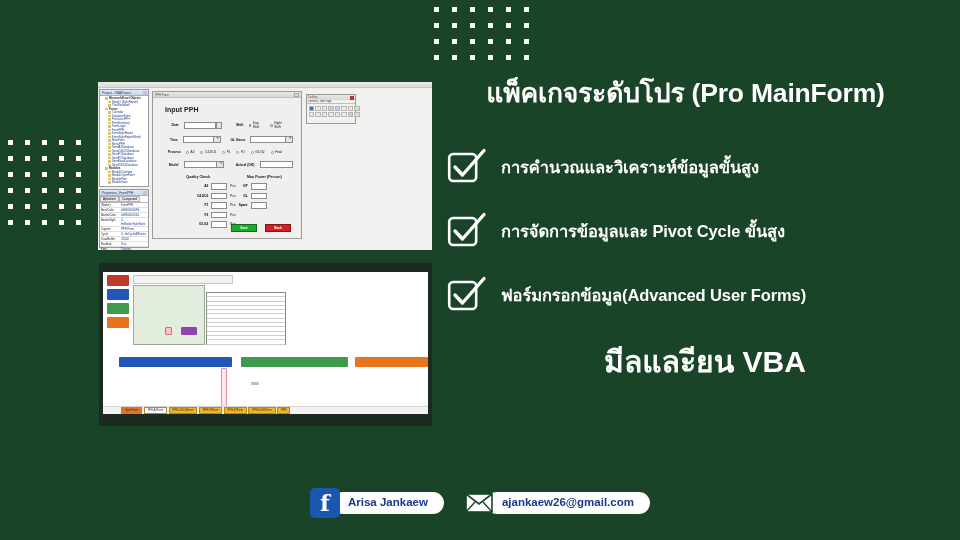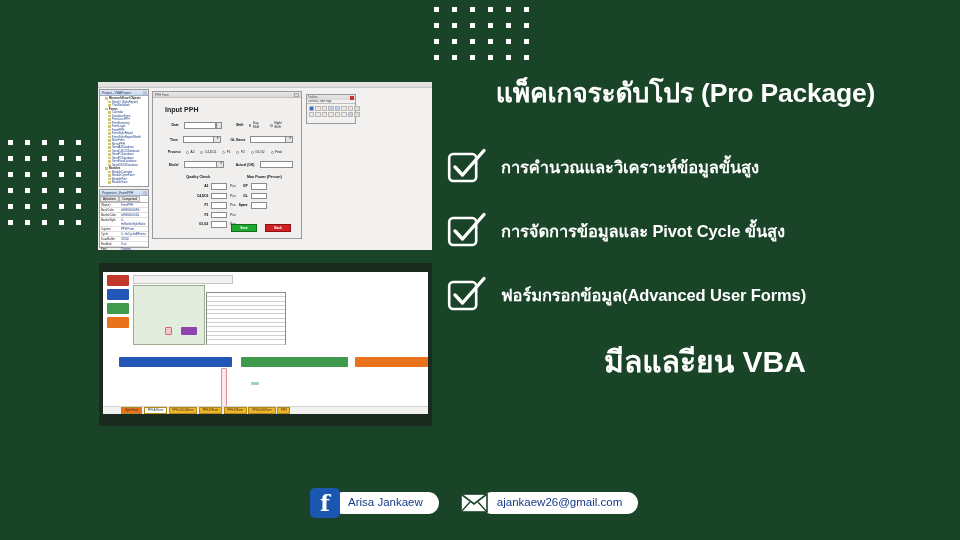--- a/index.html
+++ b/index.html
@@ -36,21 +36,21 @@
   #subheadline {
     color: #ffffff; font-size: 30px; font-weight: bold; text-align: center;
     width: 420px; margin-left: 48px; margin-top: 16px; white-space: nowrap;
   }
 
   
   #footer { position: absolute; left: 310px; top: 487px; display: flex; align-items: center; height: 32px; }
   .contact { display: flex; align-items: center; margin-right: 20px; }
   .pill {
     background: #ffffff; color: #163a8a; border-radius: 14px;
-    font-size: 11.5px; font-weight: normal; padding: 5px 16px 6px 16px;
+    font-size: 11.5px; font-weight: bold; padding: 5px 16px 6px 16px;
     margin-left: -8px; white-space: nowrap; line-height: 1;
   }
   .ico { position: relative; z-index: 2; width: 30px; height: 30px; flex: 0 0 30px; }
   #fb-icon { background: #1b56b0; border-radius: 5px; display: flex; align-items: center; justify-content: center; }
   #fb-icon span { color: #fff; font-family: "DejaVu Serif", serif; font-weight: bold; font-size: 23px; line-height: 1; margin-top: -2px; }
   #mail-icon { display: flex; align-items: center; justify-content: center; }
   #ig-icon {
     border-radius: 50%;
     background: radial-gradient(circle at 35% 100%, #ff3b3b 0%, #ff6b2c 22%, #f03060 52%, #c42ab0 80%, #9b2fd0 100%);
     display: flex; align-items: center; justify-content: center;
@@ -482,21 +482,21 @@
           <div class="xl-tab" style="background: rgb(240, 180, 41);">PPH-F1Form</div>
           <div class="xl-tab" style="background: rgb(240, 180, 41);">PPH-F2Form</div>
           <div class="xl-tab" style="background: rgb(240, 180, 41);">PPH-G1G2Form</div>
           <div class="xl-tab" style="background: rgb(240, 180, 41);">PPH</div>
         </div>
       <div class="xl-status"></div>
     </div>
   </div>
 
   <div id="right-col">
-    <div id="headline">แพ็คเกจระดับโปร (Pro Package)</div>
+    <div id="headline">แพ็คเกจระดับโปร (Pro MainForm)</div>
     <div id="bullets">
         <div class="bullet">
           <span class="chk">
             <svg width="40" height="38" viewBox="0 0 40 38">
               <rect x="2.2" y="6" width="27" height="27" rx="4" fill="none" stroke="#ffffff" stroke-width="2.6"></rect>
               <path d="M8 19 L15.5 27 L37 2.5" fill="none" stroke="#ffffff" stroke-width="3.4" stroke-linecap="round" stroke-linejoin="round"></path>
             </svg>
           </span>
           <span class="bullet-label">การคำนวณและวิเคราะห์ข้อมูลขั้นสูง</span>
         </div>

